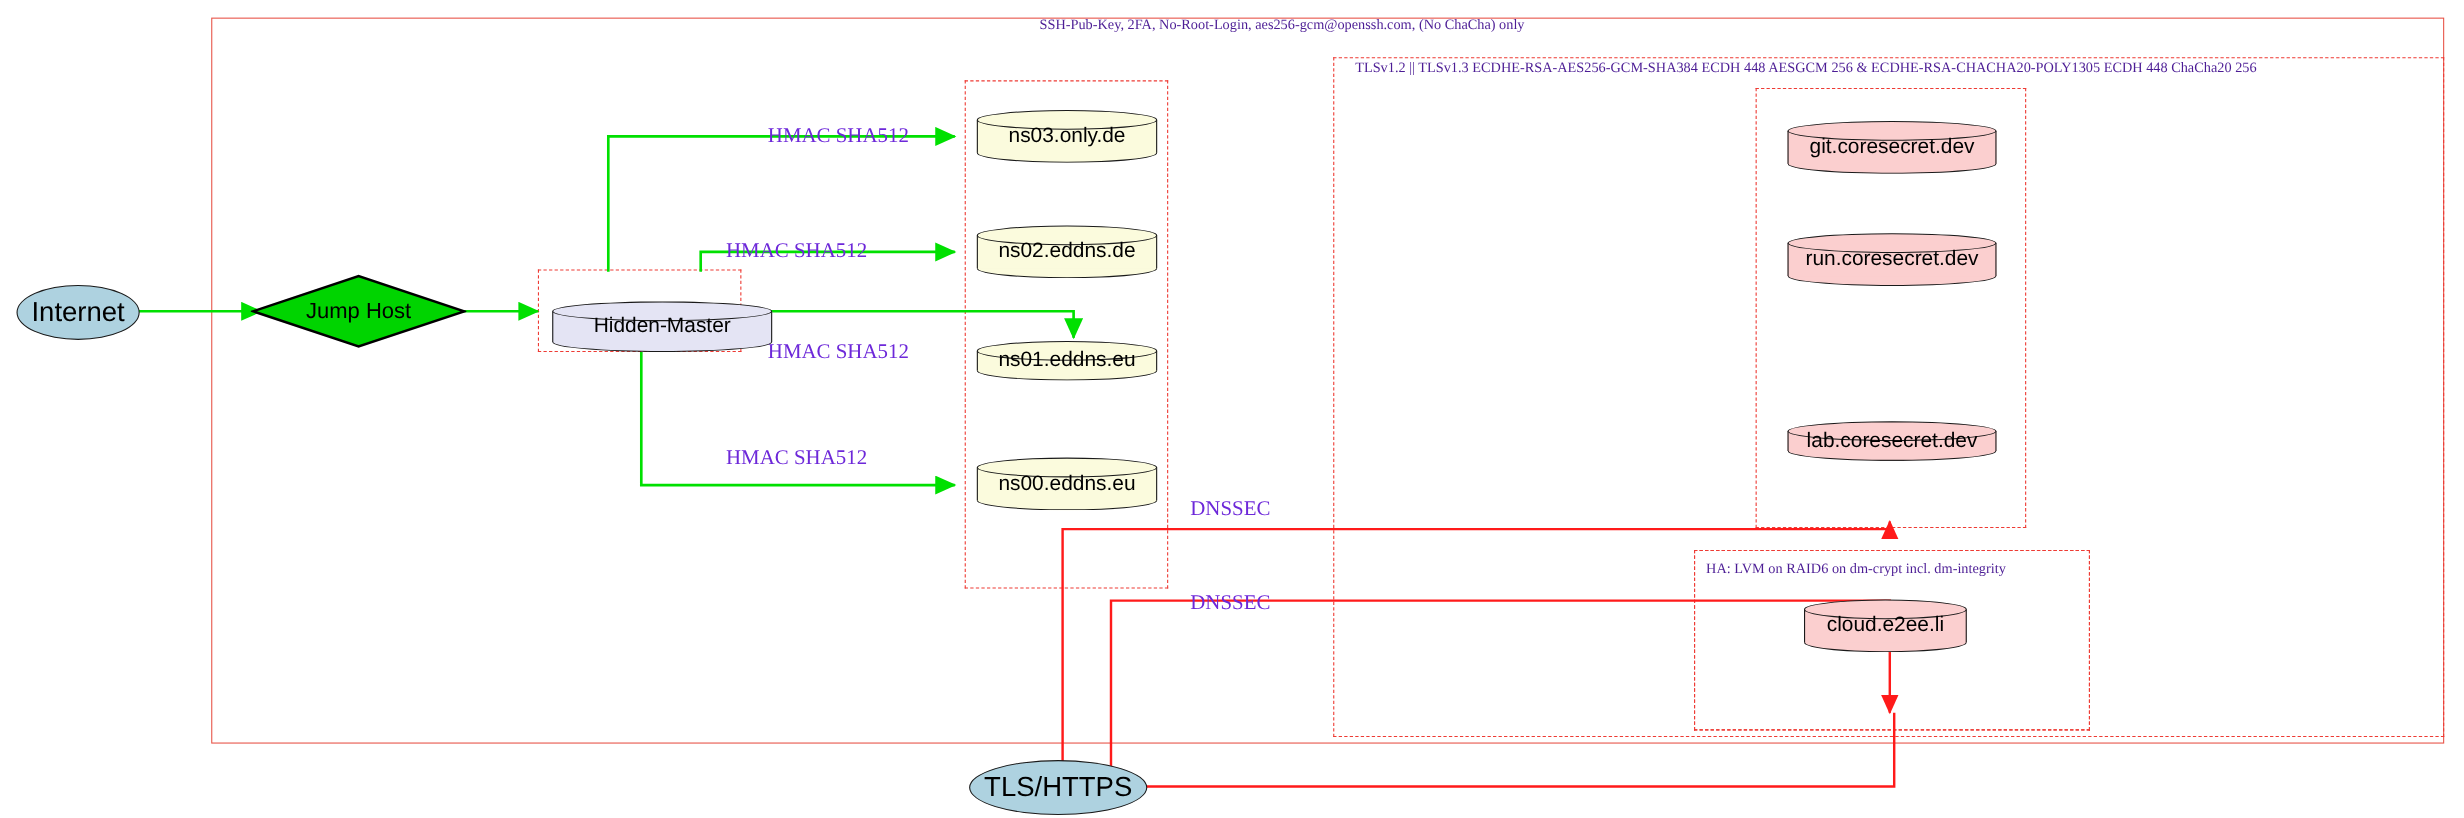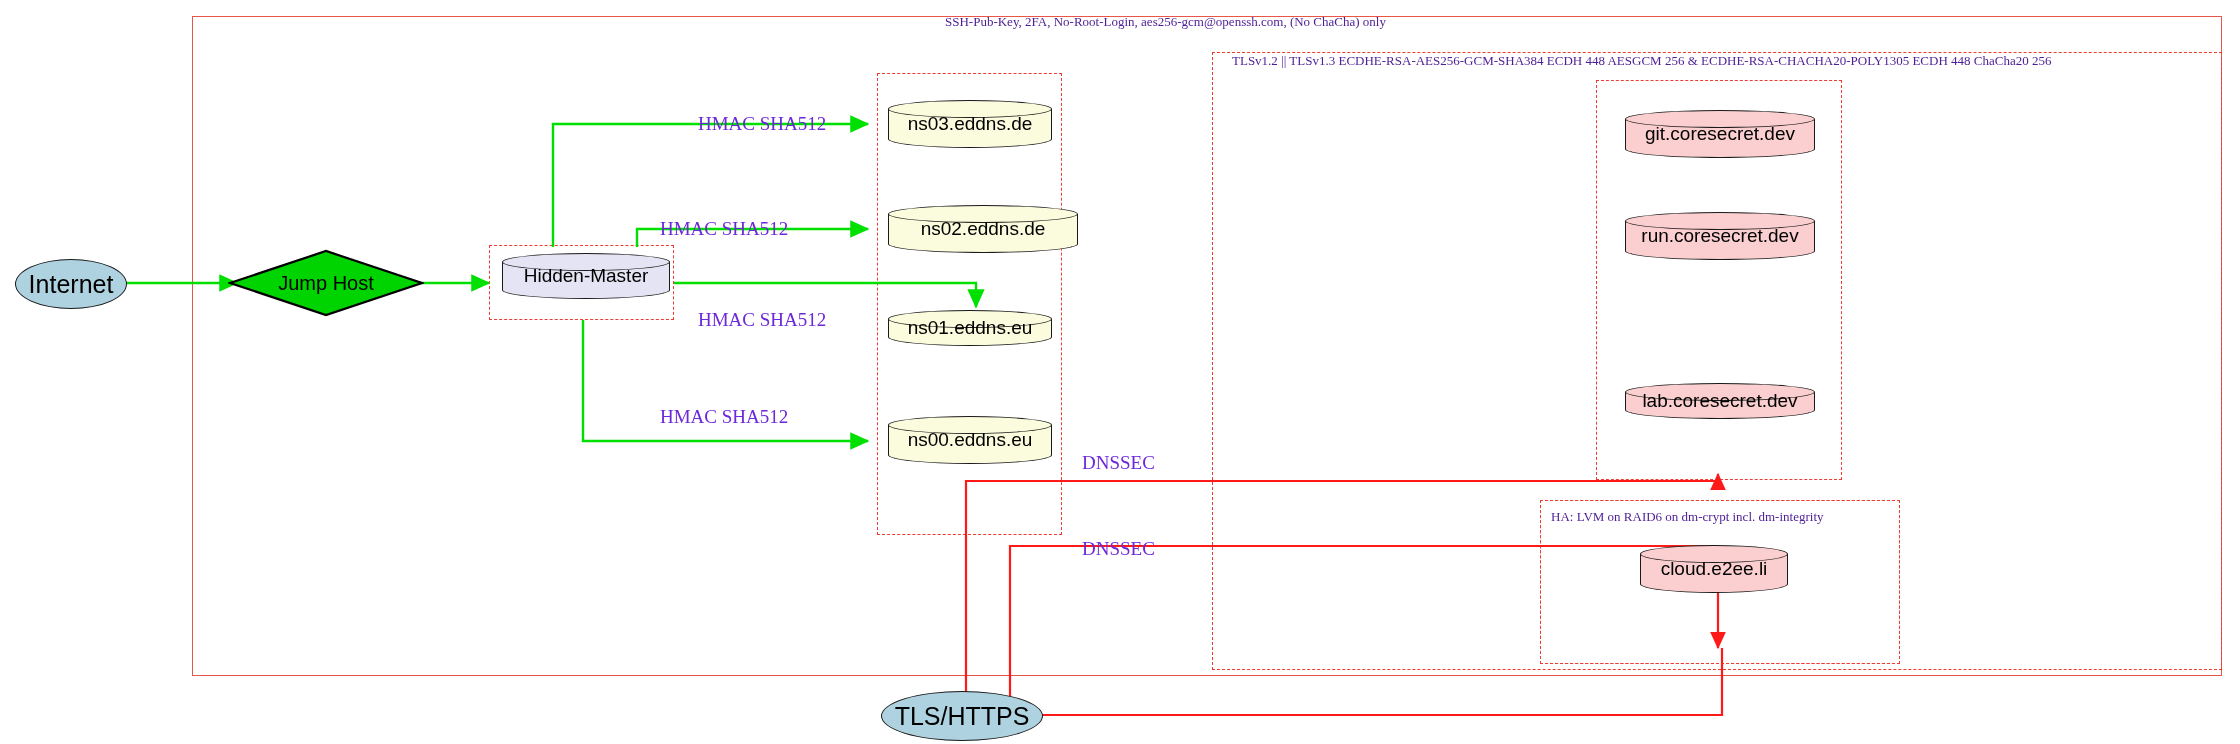--- a/index.html
+++ b/index.html
@@ -104,35 +104,35 @@
     <span>Internet</span>
   </div>
 
   <div class="diamond-wrap" style="left:228px;top:249px;width:196px;height:68px;">
     <svg width="196" height="68" style="position:absolute;left:0;top:0;">
       <polygon points="2,34 98,2 194,34 98,66" fill="#00d400" stroke="#000" stroke-width="2.2"></polygon>
     </svg>
     <span class="lbl">Jump Host</span>
   </div>
 
-  <div class="cyl lav" style="left:502px;top:253px;width:168px;height:46px;">
+  <div class="cyl lav" style="left:502px;top:274px;width:200px;height:46px;">
     <div class="bot"></div>
     <div class="body"></div>
     <div class="top"></div>
     <div class="lbl">Hidden-Master</div>
   </div>
 
   <div class="cyl yellow" style="left:888px;top:100px;width:164px;height:48px;">
     <div class="bot"></div>
     <div class="body"></div>
     <div class="top"></div>
-    <div class="lbl">ns03.eddns.de</div>
+    <div class="lbl">ns03.only.de</div>
   </div>
 
-  <div class="cyl yellow" style="left:888px;top:205px;width:164px;height:48px;padding-left:26px;">
+  <div class="cyl yellow" style="left:888px;top:205px;width:164px;height:48px;">
     <div class="bot"></div>
     <div class="body"></div>
     <div class="top"></div>
     <div class="lbl">ns02.eddns.de</div>
   </div>
 
   <div class="cyl yellow" style="left:888px;top:310px;width:164px;height:36px;">
     <div class="bot"></div>
     <div class="body"></div>
     <div class="top"></div>

